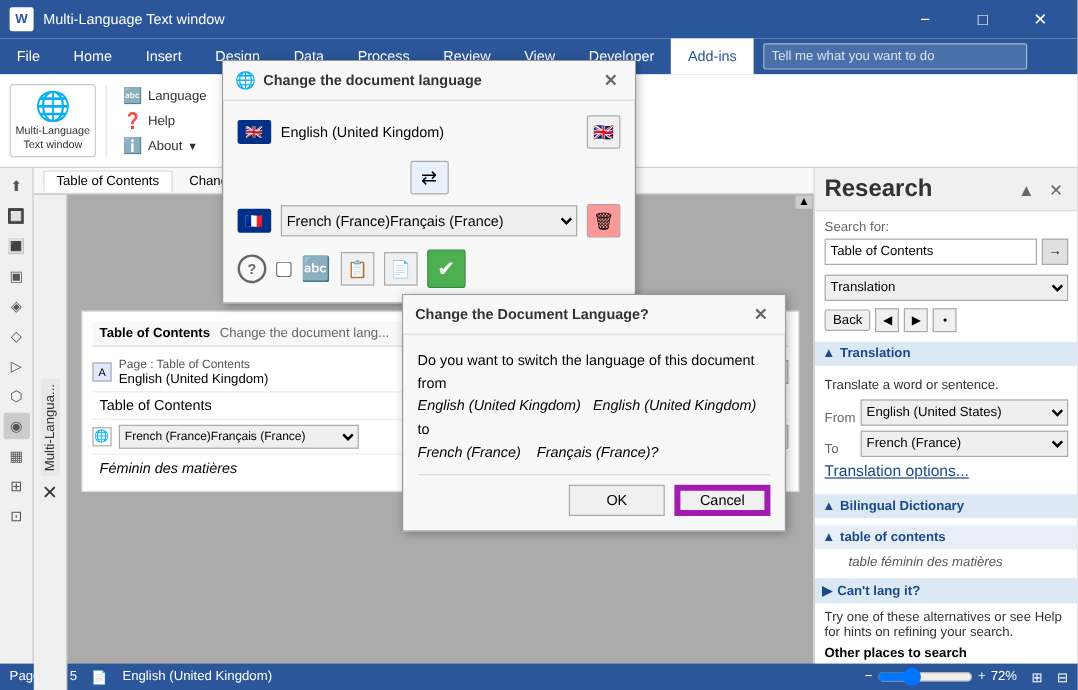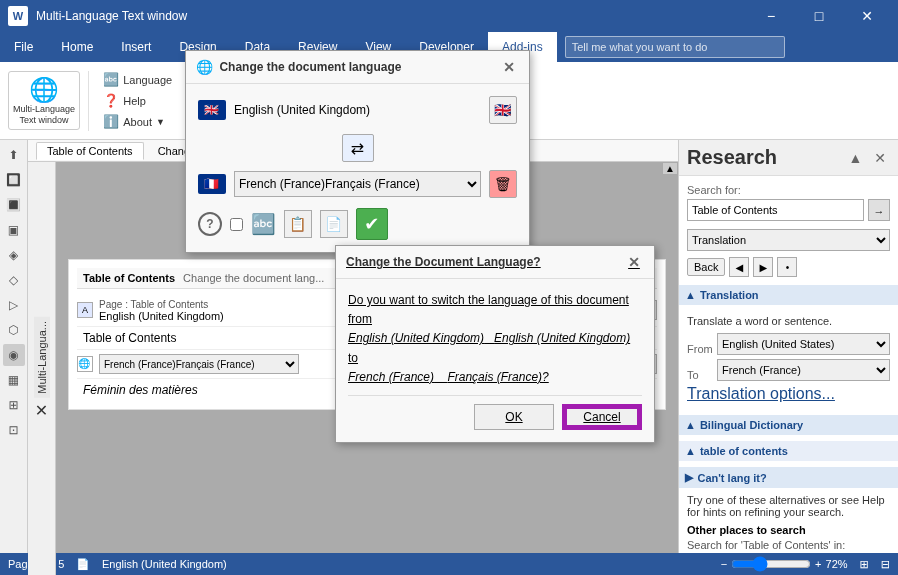--- a/index.html
+++ b/index.html
@@ -80,21 +80,21 @@
     .research-search-btn { width: 22px; height: 22px; background: #e0e0e0; border: 1px solid #aaa; display: flex; align-items: center; justify-content: center; cursor: pointer; font-size: 11px; }
     .research-dropdown { width: 100%; height: 22px; border: 1px solid #aaa; font-size: 11px; margin-bottom: 6px; }
     .research-nav { display: flex; align-items: center; gap: 4px; margin-bottom: 8px; }
     .research-nav-btn { padding: 2px 6px; border: 1px solid #aaa; background: #f0f0f0; cursor: pointer; font-size: 11px; border-radius: 2px; }
     .research-nav-arrow { width: 20px; height: 20px; border: 1px solid #aaa; background: #f0f0f0; display: flex; align-items: center; justify-content: center; cursor: pointer; font-size: 10px; }
     .section-header { background: #dde8f5; padding: 4px 6px; margin: 0 -8px 6px; font-weight: bold; font-size: 11px; color: #1a4a8a; display: flex; align-items: center; gap: 4px; cursor: pointer; }
     .section-content { padding: 4px 0; font-size: 11px; color: #333; }
     .from-to-row { display: flex; align-items: flex-end; margin-bottom: 4px; gap: 6px; }
     .from-to-label { width: 24px; font-size: 11px; color: #666; }
     .from-to-select { flex: 1; height: 22px; border: 1px solid #aaa; font-size: 11px; }
-    .translation-link { color: #1a4a8a; text-decoration: underline; cursor: pointer; font-size: 16px; margin-bottom: 8px; display: block; }
+    .translation-link { color: #1a4a8a; text-decoration: underline; cursor: pointer; font-size: 13px; margin-bottom: 8px; display: block; }
     .bilingual-section { margin-bottom: 6px; }
     .bilingual-sub { padding: 1px 0 1px 20px; font-size: 11px; font-style: italic; color: #555; }
     .cant-find { font-size: 11px; color: #333; margin-bottom: 6px; }
     .other-places { margin-bottom: 6px; }
     .other-places-title { font-weight: bold; font-size: 11px; margin-bottom: 3px; }
     .other-places-desc { font-size: 11px; color: #555; margin-bottom: 4px; }
     .other-places-link { color: #1a4a8a; text-decoration: underline; cursor: pointer; font-size: 11px; display: flex; align-items: center; gap: 4px; margin-bottom: 3px; }
 
     
     .dialog-overlay { position: absolute; top: 0; left: 0; right: 0; bottom: 0; }
@@ -170,20 +170,21 @@
       <div class="win-btn close">✕</div>
     </div>
   </div>
 
   <div class="ribbon-tabs">
     <div class="ribbon-tab">File</div>
     <div class="ribbon-tab">Home</div>
     <div class="ribbon-tab">Insert</div>
     <div class="ribbon-tab">Design</div>
     <div class="ribbon-tab">Data</div>
+    <div class="ribbon-tab">Process</div>
     <div class="ribbon-tab">Review</div>
     <div class="ribbon-tab">View</div>
     <div class="ribbon-tab">Developer</div>
     <div class="ribbon-tab active">Add-ins</div>
     <div class="ribbon-search">
       <input type="text" style="width: 220px; height: 22px; border: 1px solid rgba(255, 255, 255, 0.5); background: rgba(255, 255, 255, 0.15); color: rgb(255, 255, 255); padding: 0px 6px; font-size: 11px; border-radius: 2px;" placeholder="Tell me what you want to do">
     </div>
   </div>
 
   <div class="ribbon-content" style="height:78px; background:#fff; border-bottom:1px solid #d0d0d0; display:flex; align-items:center; padding:4px 8px; gap:8px;">
@@ -341,20 +342,21 @@
         
         <div class="section-header">
           <span>▲</span>
           <span>Bilingual Dictionary</span>
         </div>
         <div class="bilingual-section">
           <div class="section-header" style="background:#e8eef8; margin:0 -8px 4px;">
             <span>▲</span>
             <span>table of contents</span>
           </div>
+          <div class="bilingual-sub">table féminin des matières</div>
         </div>
 
         
         <div class="section-header">
           <span>▶</span>
           <span>Can't lang it?</span>
         </div>
         <div class="cant-find">Try one of these alternatives or see Help for hints on refining your search.</div>
 
         
@@ -426,21 +428,21 @@
             <input type="checkbox" style="">
           </div>
           <div style="font-size:20px; cursor:pointer;">🔤</div>
           <div class="dialog-icon-btn">📋</div>
           <div class="dialog-icon-btn">📄</div>
           <div class="dialog-ok-btn">✔</div>
         </div>
       </div>
     </div>
 
-    <div class="dialog" style="left:335px; top:245px; width:320px; pointer-events:all;text-decoration:underline;">
+    <div class="dialog" style="left:335px; top:245px; width:320px; pointer-events:all;">
       <div class="dialog-title-bar">
         <span>Change the Document Language?</span>
         <div class="dialog-close">✕</div>
       </div>
       <div class="dialog-body">
         <div style="font-size:12px; line-height:1.6; margin-bottom:8px;">
           <span>Do you want to switch the language of this document from</span><br>
           <span style="font-style:italic;">English (United Kingdom)</span>
           &nbsp;
           <span style="font-style:italic;">English (United Kingdom)</span><br>

